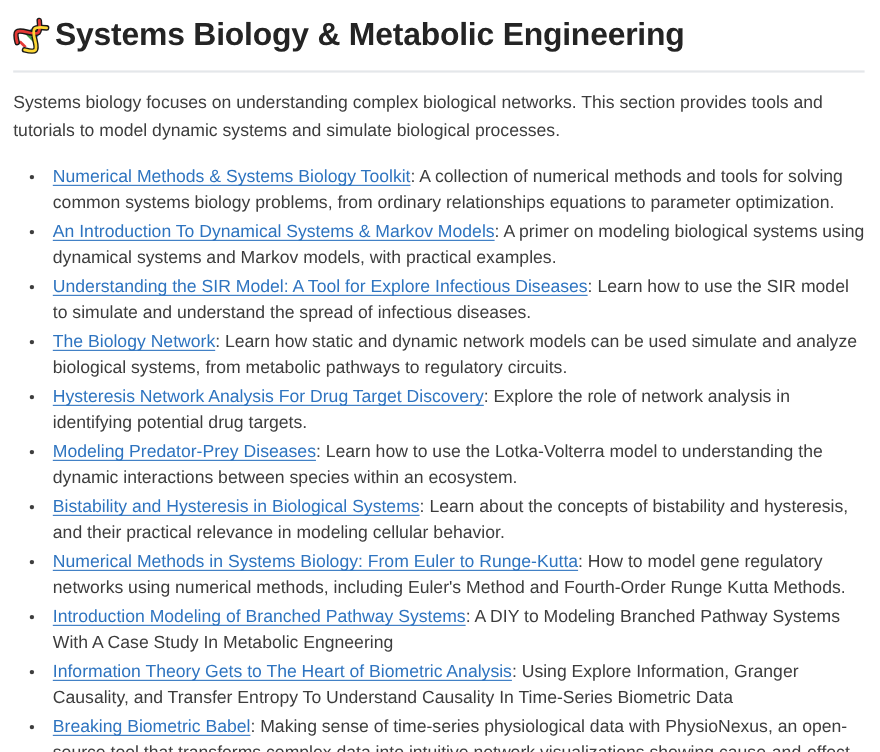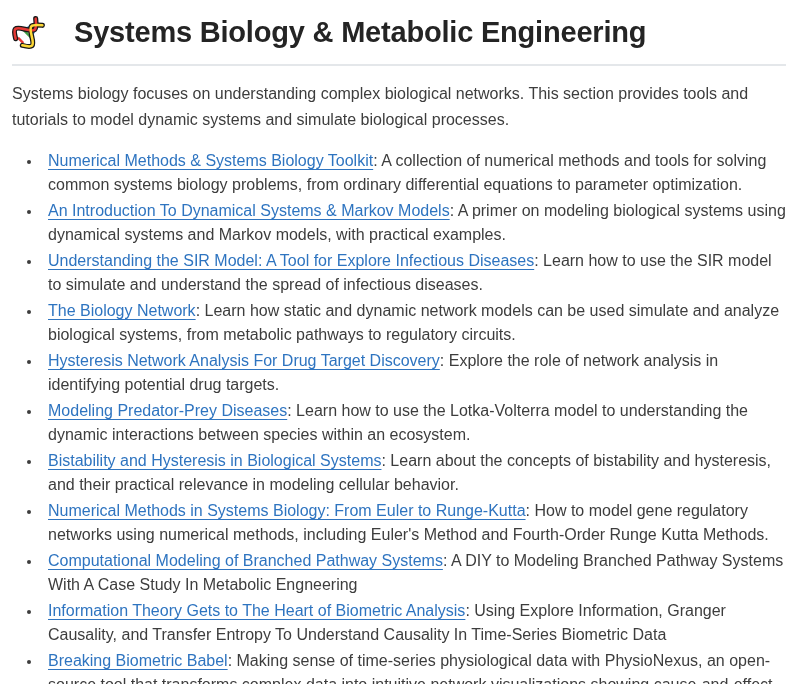--- a/index.html
+++ b/index.html
@@ -14,21 +14,21 @@
     box-sizing: border-box;
     font-family: "Liberation Sans", sans-serif;
     color: var(--body-text, #3d3d3d);
   }
   .page {
     padding: 10px 14px 0 12px;
   }
   .title-row {
     display: flex;
     align-items: center;
-    gap: 28px;
+    gap: 4px;
     margin: 4px 0 0 0;
     font-size: 29px;
     font-weight: 700;
     letter-spacing: -0.2px;
     color: var(--heading-text, #242424);
     line-height: 1.25;
   }
   .dna {
     display: inline-flex;
     width: 34px;
@@ -93,36 +93,36 @@
       </svg>
     </span>
     <span>Systems Biology &amp; Metabolic Engineering</span>
   </h1>
 
   <hr class="rule">
 
   <p class="intro">Systems biology focuses on understanding complex biological networks. This section provides tools and tutorials to model dynamic systems and simulate biological processes.</p>
 
   <ul class="links">
-  <li><a href="#" class="link">Numerical Methods &amp; Systems Biology Toolkit</a><span class="sep">: </span><span class="desc">A collection of numerical methods and tools for solving common systems biology problems, from ordinary differential equations to parameter optimization.</span></li>
+  <li><a href="#" class="link">Numerical Methods &amp; Systems Biology Toolkit</a><span class="sep">: </span><span class="desc">A collection of numerical methods and tools for solving common systems biology problems, from ordinary relationships equations to parameter optimization.</span></li>
 
   <li><a href="#" class="link">An Introduction To Dynamical Systems &amp; Markov Models</a><span class="sep">: </span><span class="desc">A primer on modeling biological systems using dynamical systems and Markov models, with practical examples.</span></li>
 
   <li><a href="#" class="link">Understanding the SIR Model: A Tool for Explore Infectious Diseases</a><span class="sep">: </span><span class="desc">Learn how to use the SIR model to simulate and understand the spread of infectious diseases.</span></li>
 
   <li><a href="#" class="link">The Biology Network</a><span class="sep">: </span><span class="desc">Learn how static and dynamic network models can be used simulate and analyze biological systems, from metabolic pathways to regulatory circuits.</span></li>
 
   <li><a href="#" class="link">Hysteresis Network Analysis For Drug Target Discovery</a><span class="sep">: </span><span class="desc">Explore the role of network analysis in identifying potential drug targets.</span></li>
 
   <li><a href="#" class="link">Modeling Predator-Prey Diseases</a><span class="sep">: </span><span class="desc">Learn how to use the Lotka-Volterra model to understanding the dynamic interactions between species within an ecosystem.</span></li>
 
   <li><a href="#" class="link">Bistability and Hysteresis in Biological Systems</a><span class="sep">: </span><span class="desc">Learn about the concepts of bistability and hysteresis, and their practical relevance in modeling cellular behavior.</span></li>
 
   <li><a href="#" class="link">Numerical Methods in Systems Biology: From Euler to Runge-Kutta</a><span class="sep">: </span><span class="desc">How to model gene regulatory networks using numerical methods, including Euler's Method and Fourth-Order Runge Kutta Methods.</span></li>
 
-  <li><a href="#" class="link">Computational Modeling of Branched Pathway Systems</a><span class="sep">: </span><span class="desc">A DIY to Modeling Branched Pathway Systems With A Case Study In Metabolic Engneering</span></li>
+  <li><a href="#" class="link">Introduction Modeling of Branched Pathway Systems</a><span class="sep">: </span><span class="desc">A DIY to Modeling Branched Pathway Systems With A Case Study In Metabolic Engneering</span></li>
 
   <li><a href="#" class="link">Information Theory Gets to The Heart of Biometric Analysis</a><span class="sep">: </span><span class="desc">Using Explore Information, Granger Causality, and Transfer Entropy To Understand Causality In Time-Series Biometric Data</span></li>
 
   <li><a href="#" class="link">Breaking Biometric Babel</a><span class="sep">: </span><span class="desc">Making sense of time-series physiological data with PhysioNexus, an open-source tool that transforms complex data into intuitive network visualizations showing cause-and-effect relationships.</span></li>
 </ul>
 
 </div>
 
 </body></html>

